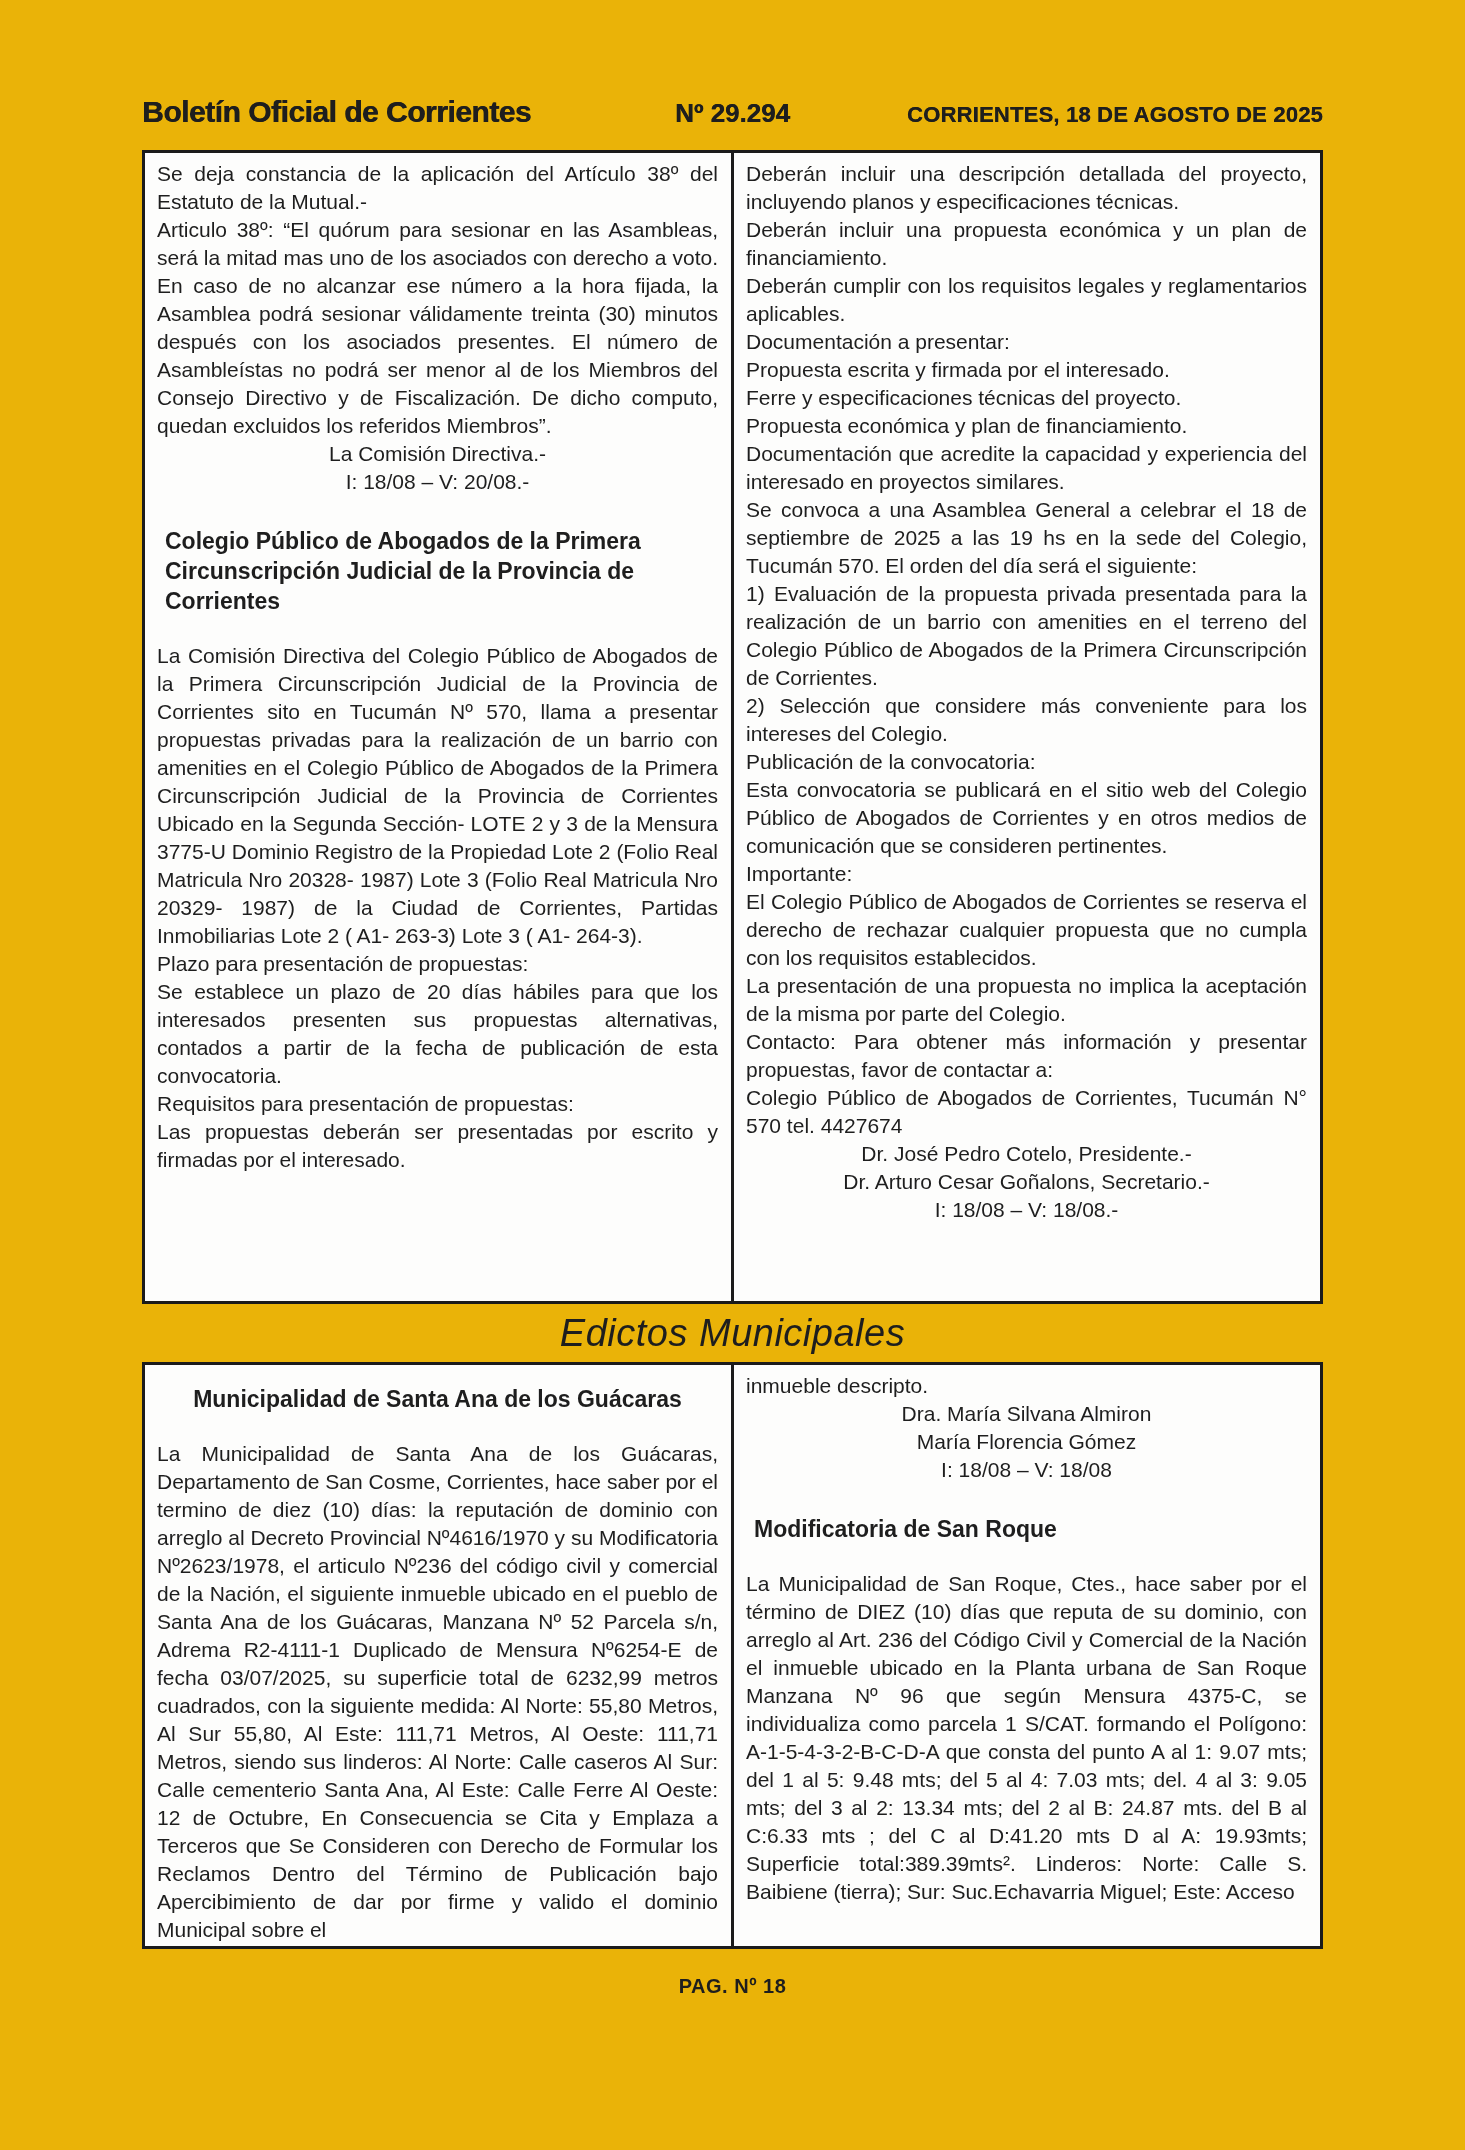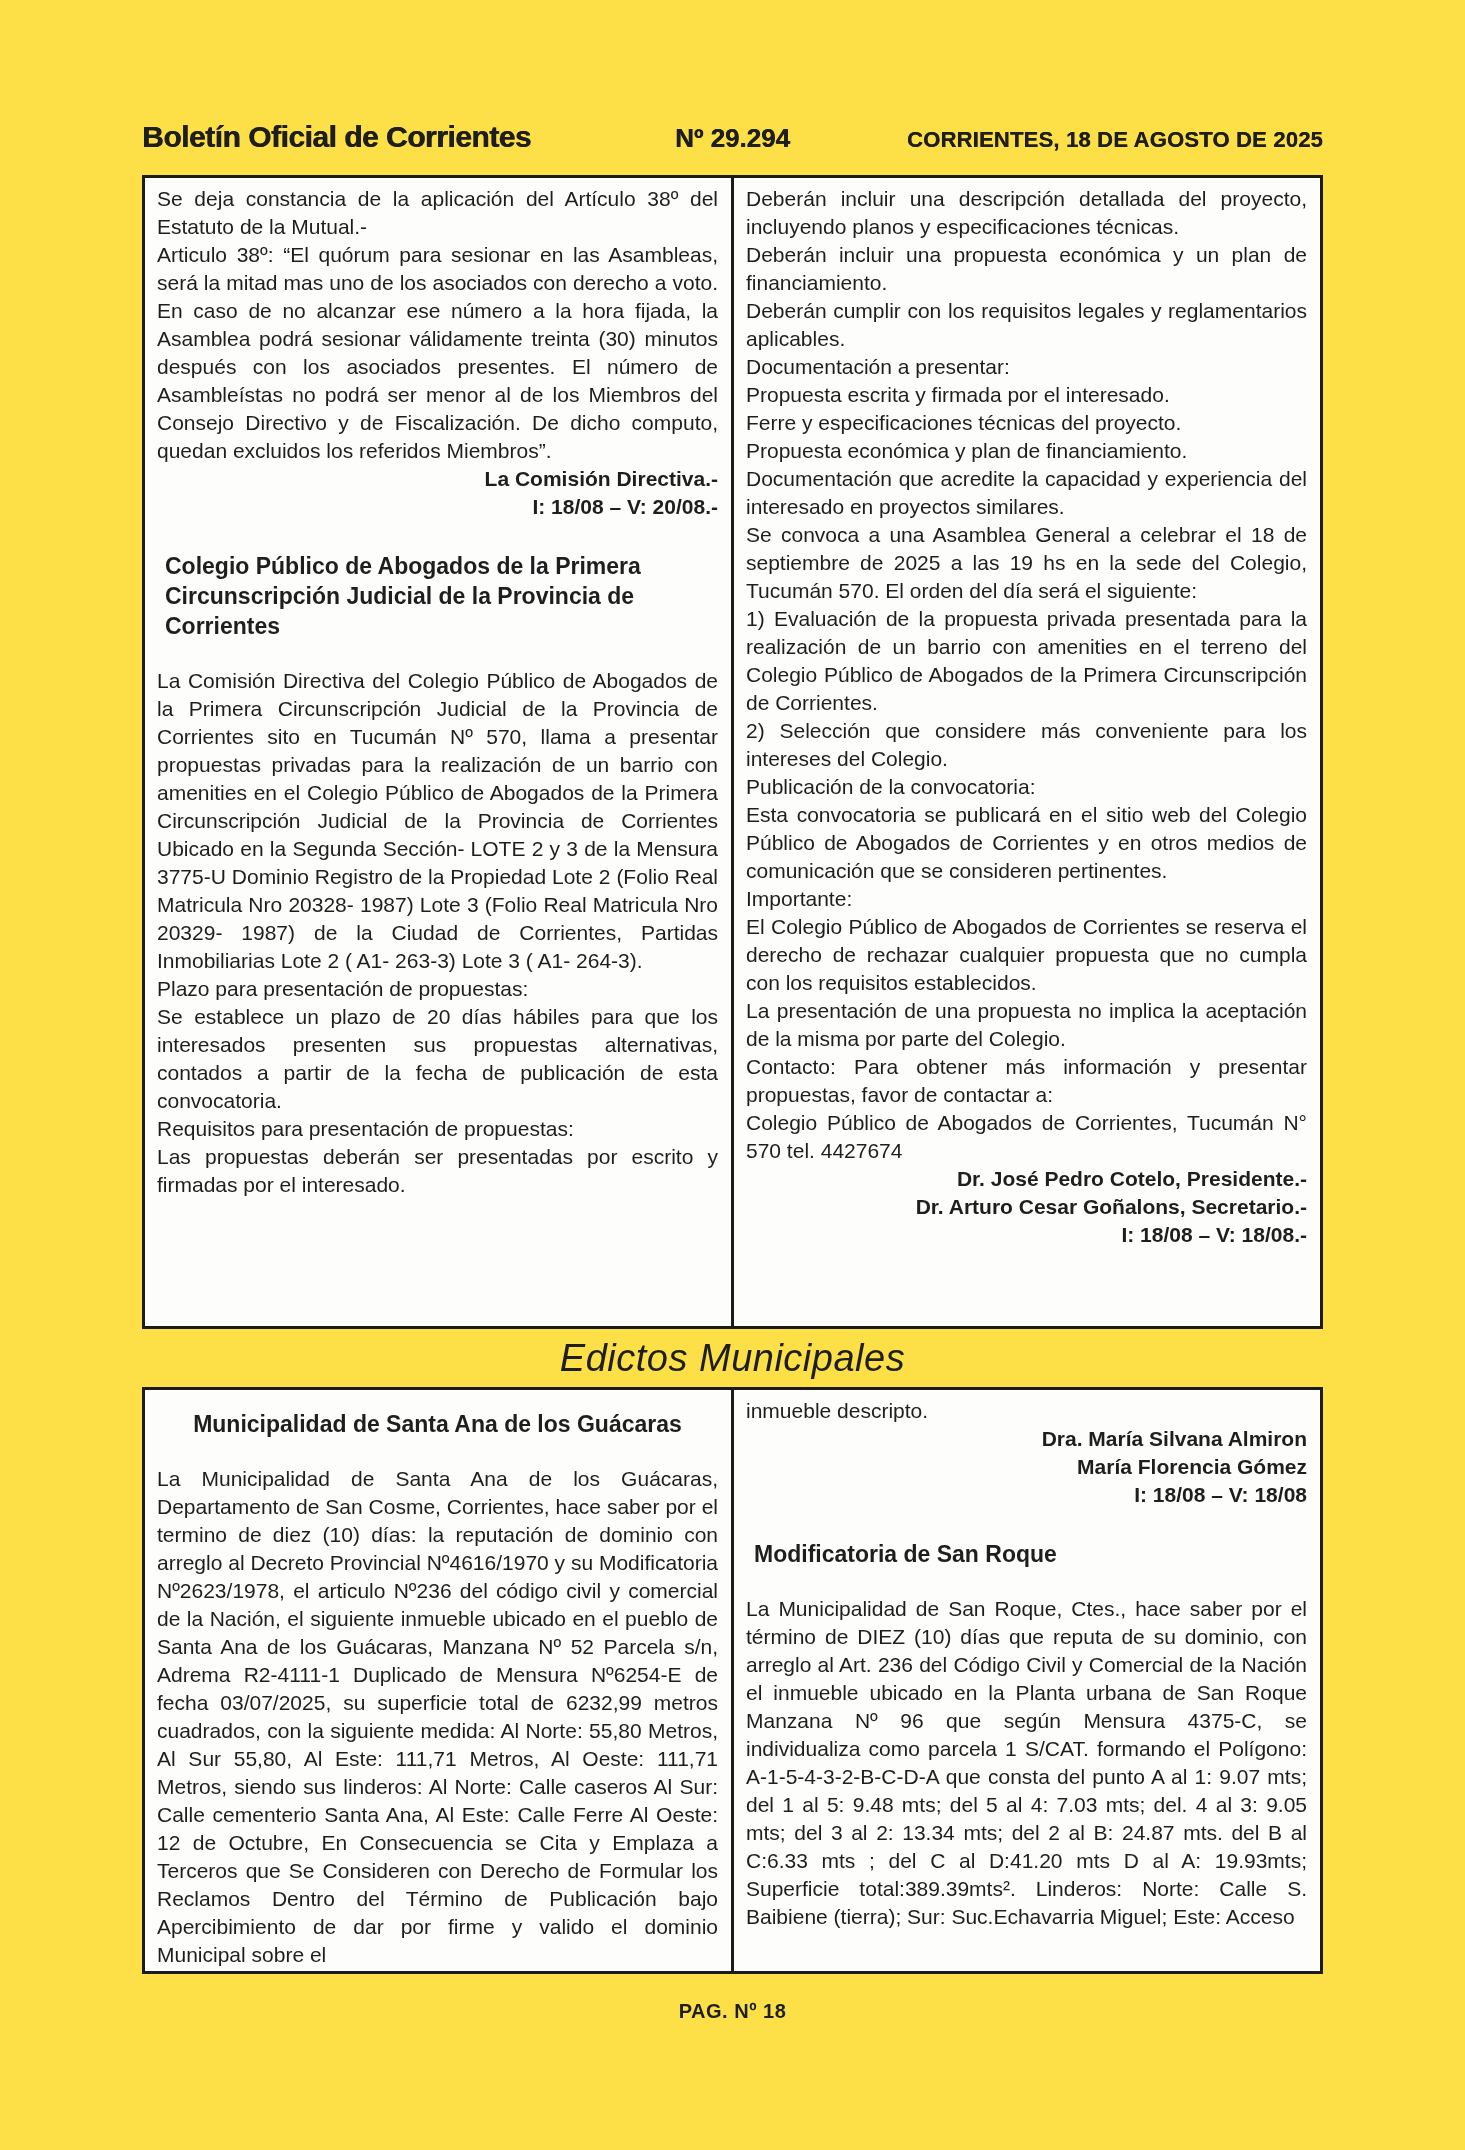--- a/index.html
+++ b/index.html
@@ -1,24 +1,24 @@
 <!DOCTYPE html>
 <html><head>
 <meta charset="utf-8">
 <style>
   html,body{margin:0;padding:0;background:#e8e8e8;}
   .page{
     position:relative;
     width:1465px;height:2150px;
     margin:0 auto;
-    background:#fde047;
+    background:#eab308;
     color:#1e1e1e;
     font-family:"Liberation Sans","DejaVu Sans",sans-serif;
     box-sizing:border-box;
-    padding:120px 142px 0 142px;
+    padding:95px 142px 0 142px;
     overflow:hidden;
   }
   
   .mast-row{
     display:flex;align-items:baseline;
     height:40px;margin-bottom:15px;
   }
   .mast-title{
     flex:0 0 460px;
     font-size:30px;font-weight:bold;letter-spacing:-0.5px;
@@ -53,21 +53,21 @@
     overflow:hidden;
   }
   .col-left{border-right:3px solid #1b1b1b;}
   
   .block{
     margin:0;
     font-size:21px;
     line-height:28px;
   }
   .body{text-align:justify;}
-  .bold{font-weight:bold;text-align:right;}
+  .bold{font-weight:normal;text-align:center;}
   .heading{
     font-weight:bold;text-align:left;
     font-size:23px;line-height:30px;
     margin:30px 8px 26px;
   }
   .heading-top{
     font-weight:bold;text-align:center;
     font-size:23px;line-height:30px;
     margin:12px 8px 26px;
   }

